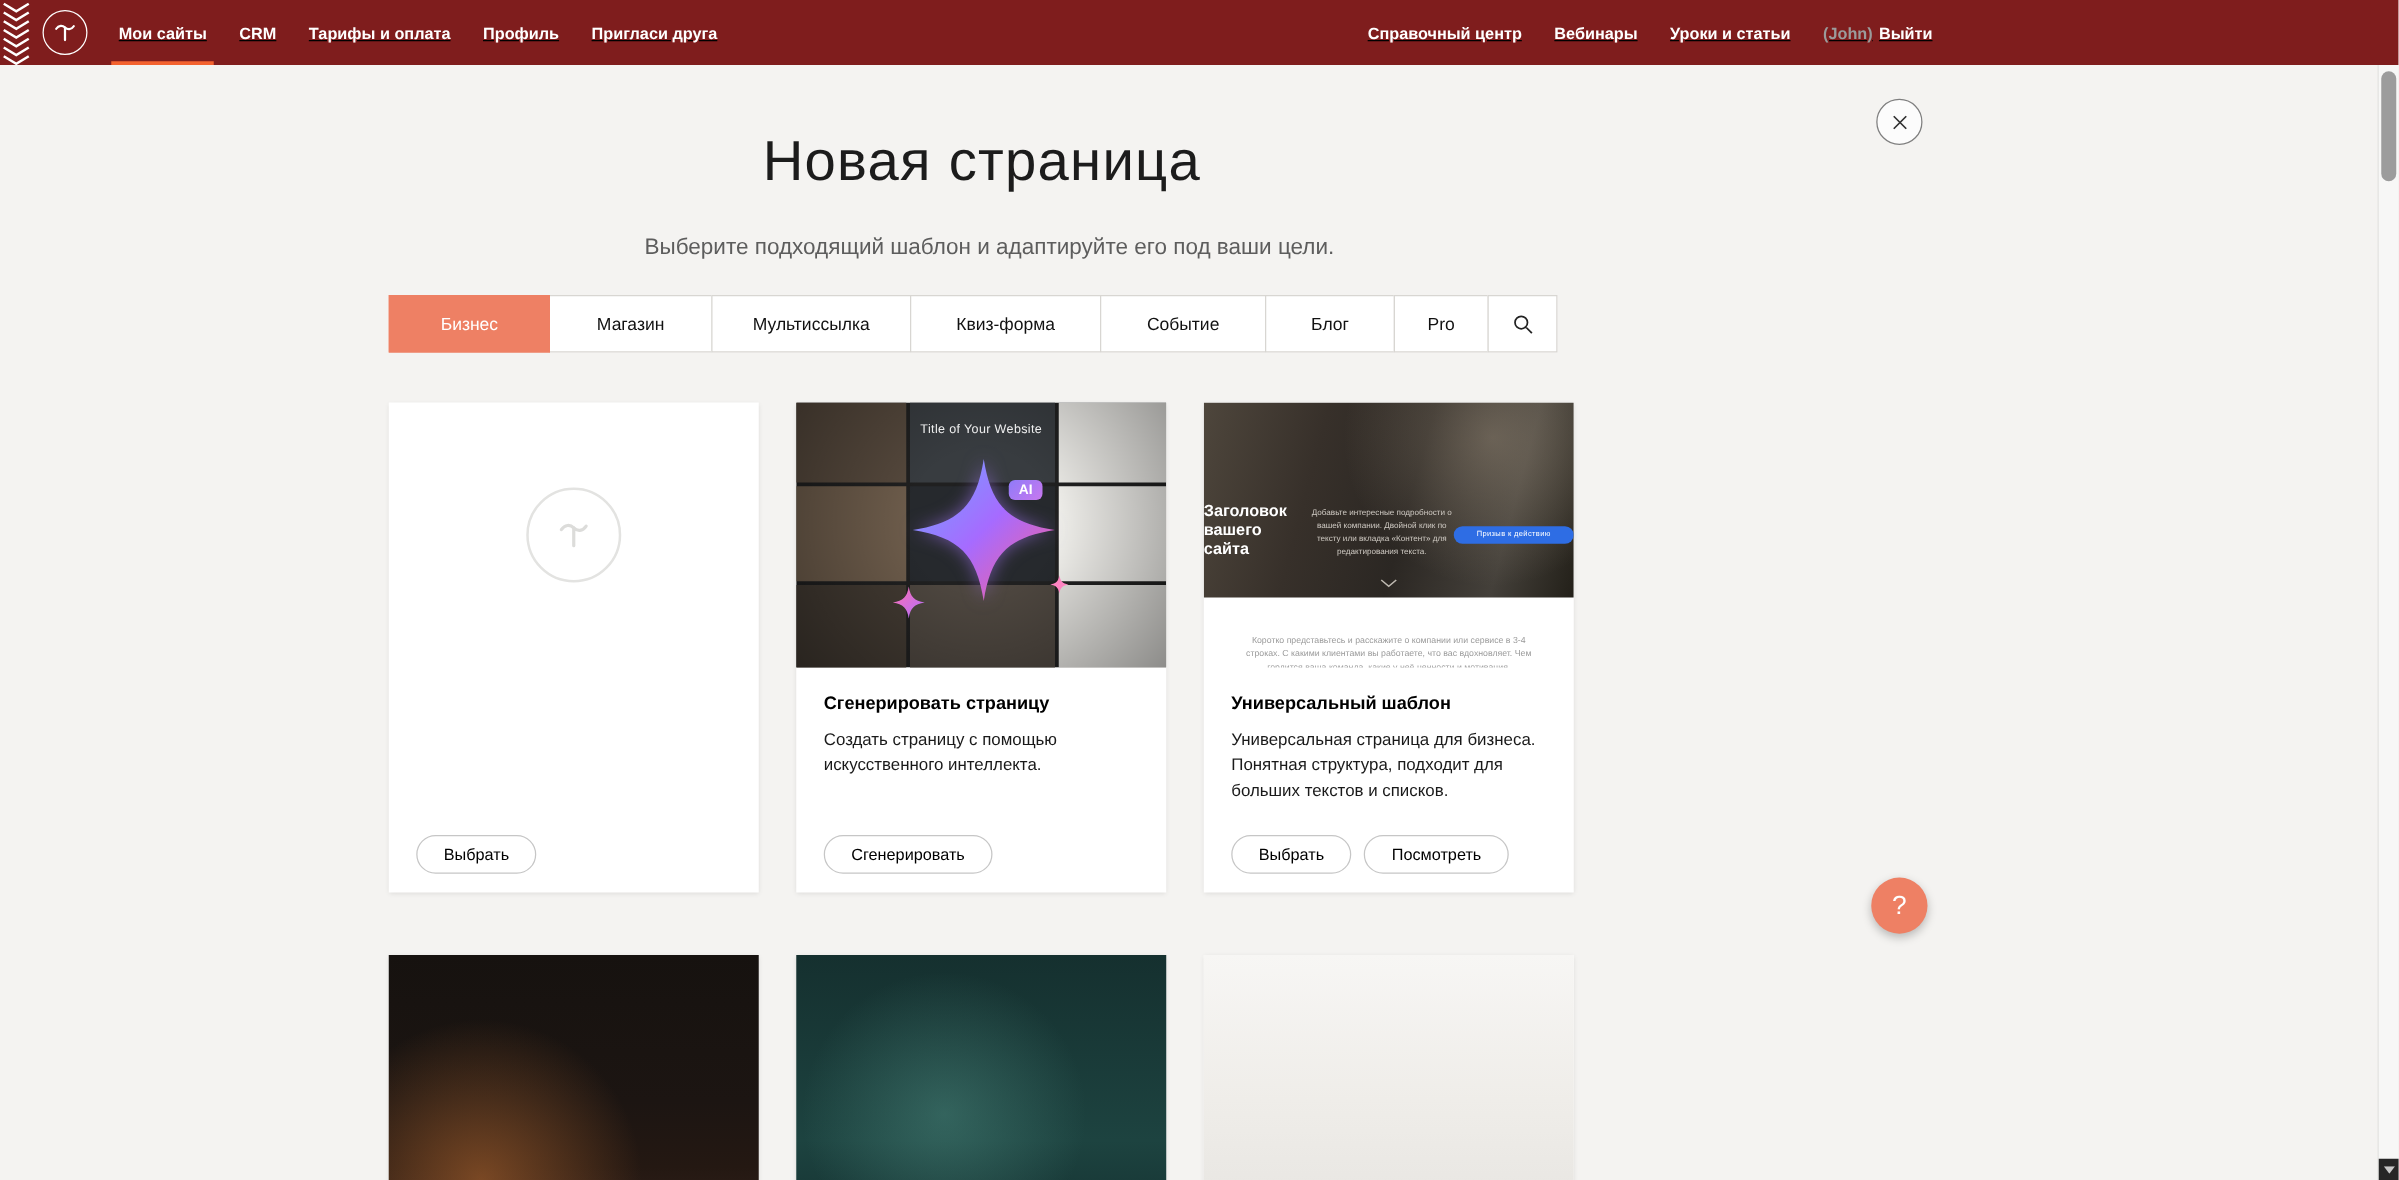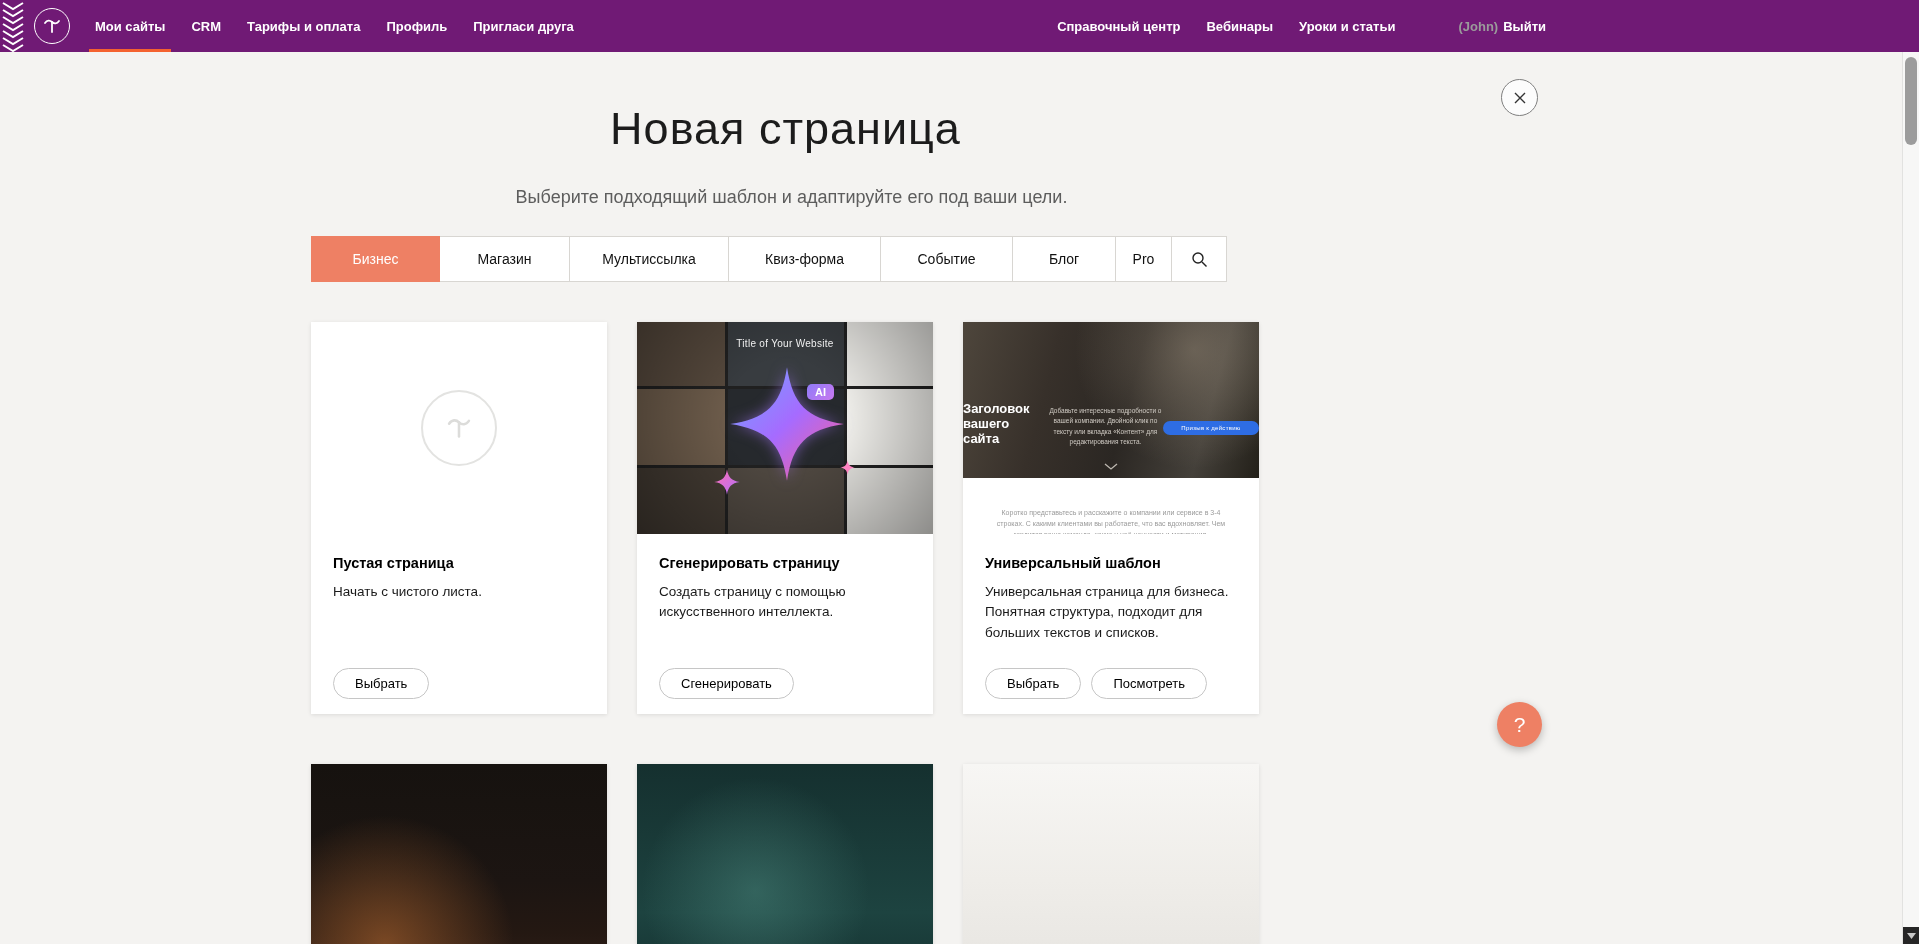--- a/index.html
+++ b/index.html
@@ -1,28 +1,28 @@
 <!DOCTYPE html>
 <html><head>
 <meta charset="utf-8">
 <style>
   * { margin:0; padding:0; box-sizing:border-box; }
   html,body { overflow:hidden; }
   body { font-family:"Liberation Sans","DejaVu Sans",sans-serif; background:#e9e9e7; }
   .screen { position:relative; width:1919px; height:944px; background:#f4f3f1; overflow:hidden; }
 
   
-  .topbar { position:absolute; top:0; left:0; width:1919px; height:52px; background:#701a75; display:flex; align-items:center; z-index:10; }
+  .topbar { position:absolute; top:0; left:0; width:1919px; height:52px; background:#7f1d1d; display:flex; align-items:center; z-index:10;text-decoration:underline; }
   .zigzag { flex:none; width:26px; height:52px; display:block; }
   .logo { flex:none; width:36px; height:36px; border:1.6px solid #fff; border-radius:50%; margin:0 12px 0 8px; display:flex; align-items:center; justify-content:center; cursor:pointer; }
   .nav { display:flex; align-items:stretch; height:52px; }
   .nav-item { display:flex; align-items:center; padding:0 13px; color:#fff; font-size:13px; font-weight:700; position:relative; cursor:pointer; white-space:nowrap; }
   .nav-item.active::after { content:""; position:absolute; left:7px; right:7px; bottom:0; height:3px; background:#f4622f; }
   .nav-right { margin-left:auto; padding-right:360px; }
-  .user-muted { color:#9b9b9b; margin-right:5px; font-weight:700;margin-left:37px; }
+  .user-muted { color:#9b9b9b; margin-right:5px; font-weight:700; }
 
   
   .scrollbar { position:absolute; top:0; right:0; width:17px; height:944px; background:#f7f7f6; border-left:1px solid #e2e2e0; z-index:4; }
   .scroll-thumb { position:absolute; top:57px; left:2px; width:12px; height:88px; border-radius:6px; background:#9c9c9c; cursor:pointer; }
   .scroll-down { position:absolute; bottom:0; left:0; width:17px; height:17px; background:#262626; display:flex; align-items:center; justify-content:center; cursor:pointer; }
 
   
   .close-btn { position:absolute; left:1501px; top:79px; width:37px; height:37px; border-radius:50%; background:#fcfcfc; border:1px solid #7f7f7f; display:flex; align-items:center; justify-content:center; cursor:pointer; z-index:6; }
   .page-title { position:absolute; top:103px; left:0; width:1571px; text-align:center; font-size:45px; font-weight:300; letter-spacing:1px; color:#1c1c1c; }
   .page-subtitle { position:absolute; top:187px; left:0; width:1571px; text-align:center; font-size:18px; color:#5d5d5d;padding-left:12px; }
@@ -130,41 +130,37 @@
   <h1 class="page-title">Новая страница</h1>
   <div class="page-subtitle">Выберите подходящий шаблон и адаптируйте его под ваши цели.</div>
 
   <div class="tabs">
     <div class="tab active" style="width:129px">Бизнес</div>
     <div class="tab" style="width:131px">Магазин</div>
     <div class="tab" style="width:160px">Мультиссылка</div>
     <div class="tab" style="width:153px">Квиз-форма</div>
     <div class="tab" style="width:133px">Событие</div>
     <div class="tab" style="width:104px">Блог</div>
-    <div class="tab" style="width:57px">Pro</div>
+    <div class="tab" style="width:76px">Pro</div>
     <div class="tab" style="width:56px">
       <svg width="17" height="17" viewBox="0 0 17 17">
         <circle cx="7" cy="7" r="5" fill="none" stroke="#222" stroke-width="1.4"></circle>
         <line x1="11" y1="11" x2="15.5" y2="15.5" stroke="#222" stroke-width="1.4"></line>
       </svg>
     </div>
   </div>
 
   <div class="card c1">
     <div class="preview">
       <div class="blank-mark">
         <svg width="34" height="34" viewBox="0 0 24 24">
           <path d="M5 9 C7 6 10 6 12 8 C14 10 17 10 19 7" stroke="#dcdcda" stroke-width="1.8" fill="none" stroke-linecap="round"></path>
           <path d="M12 8 L12 18" stroke="#dcdcda" stroke-width="1.8" fill="none" stroke-linecap="round"></path>
         </svg>
       </div>
-    </div>
-    <div class="card-body">
-      <div class="card-title">Пустая страница</div>
-      <div class="card-desc">Начать с чистого листа.</div>
     </div>
     <div class="card-actions">
       <button class="pill">Выбрать</button>
     </div>
   </div>
 
   <div class="card c2">
     <div class="preview">
       <div class="collage">
         <div style="background:#56493d"></div>

